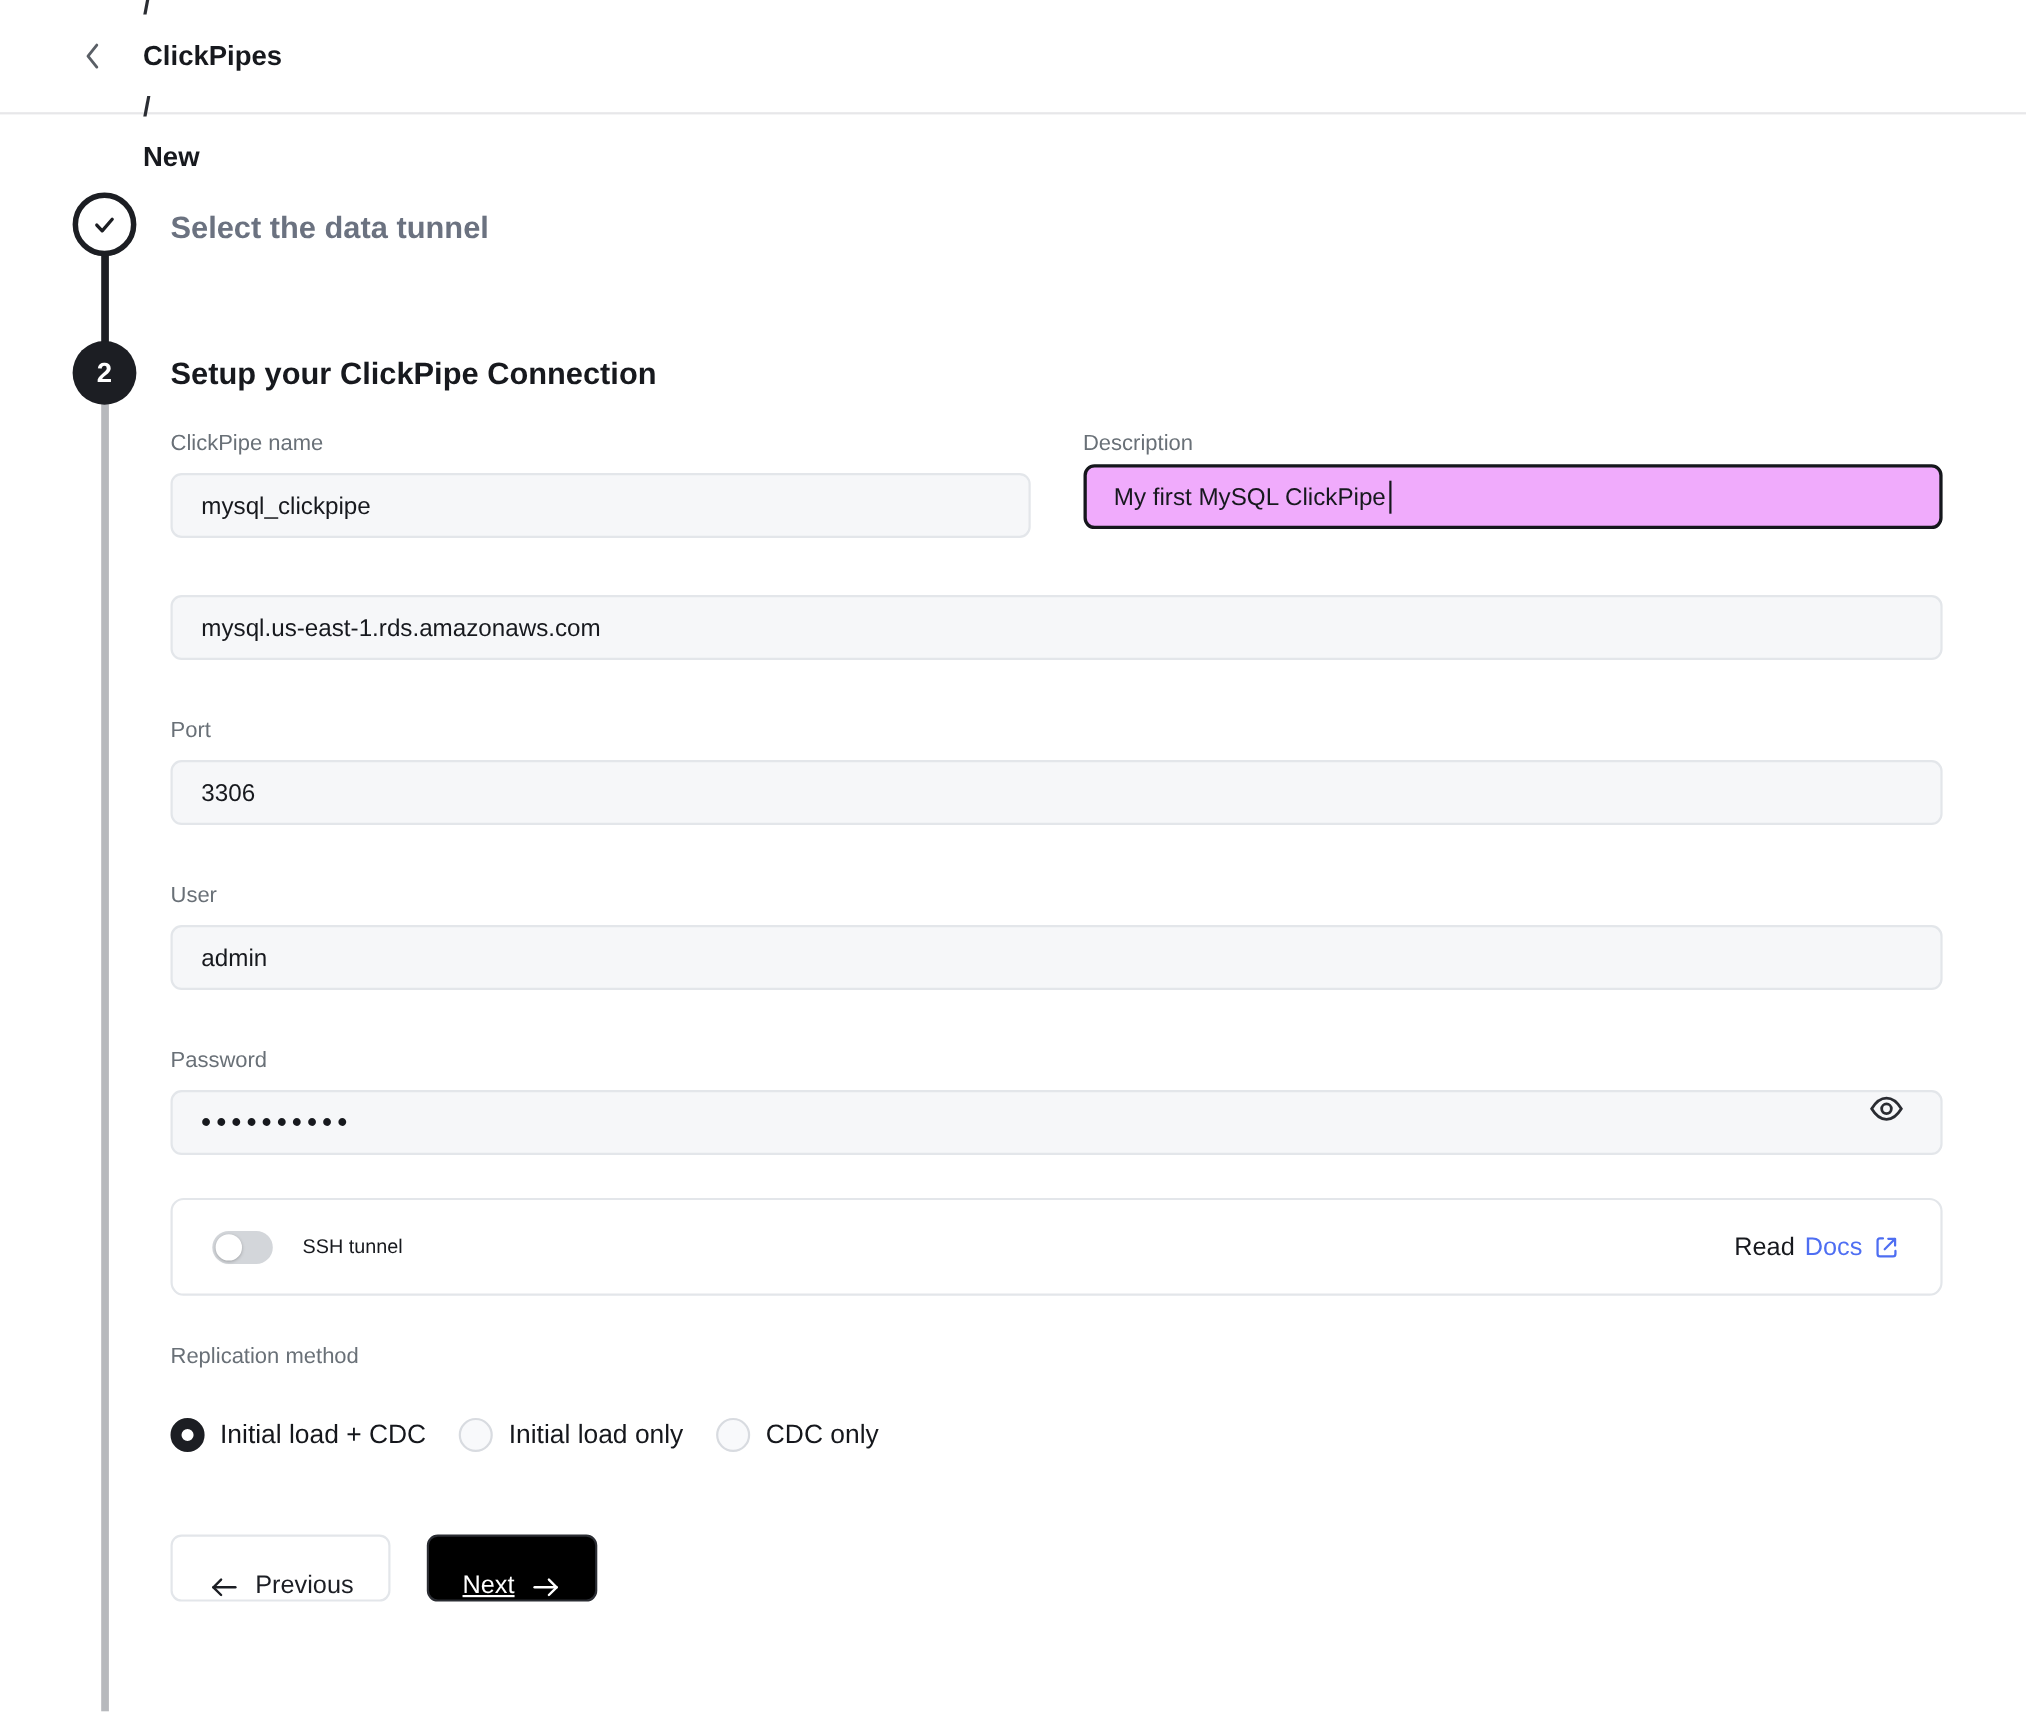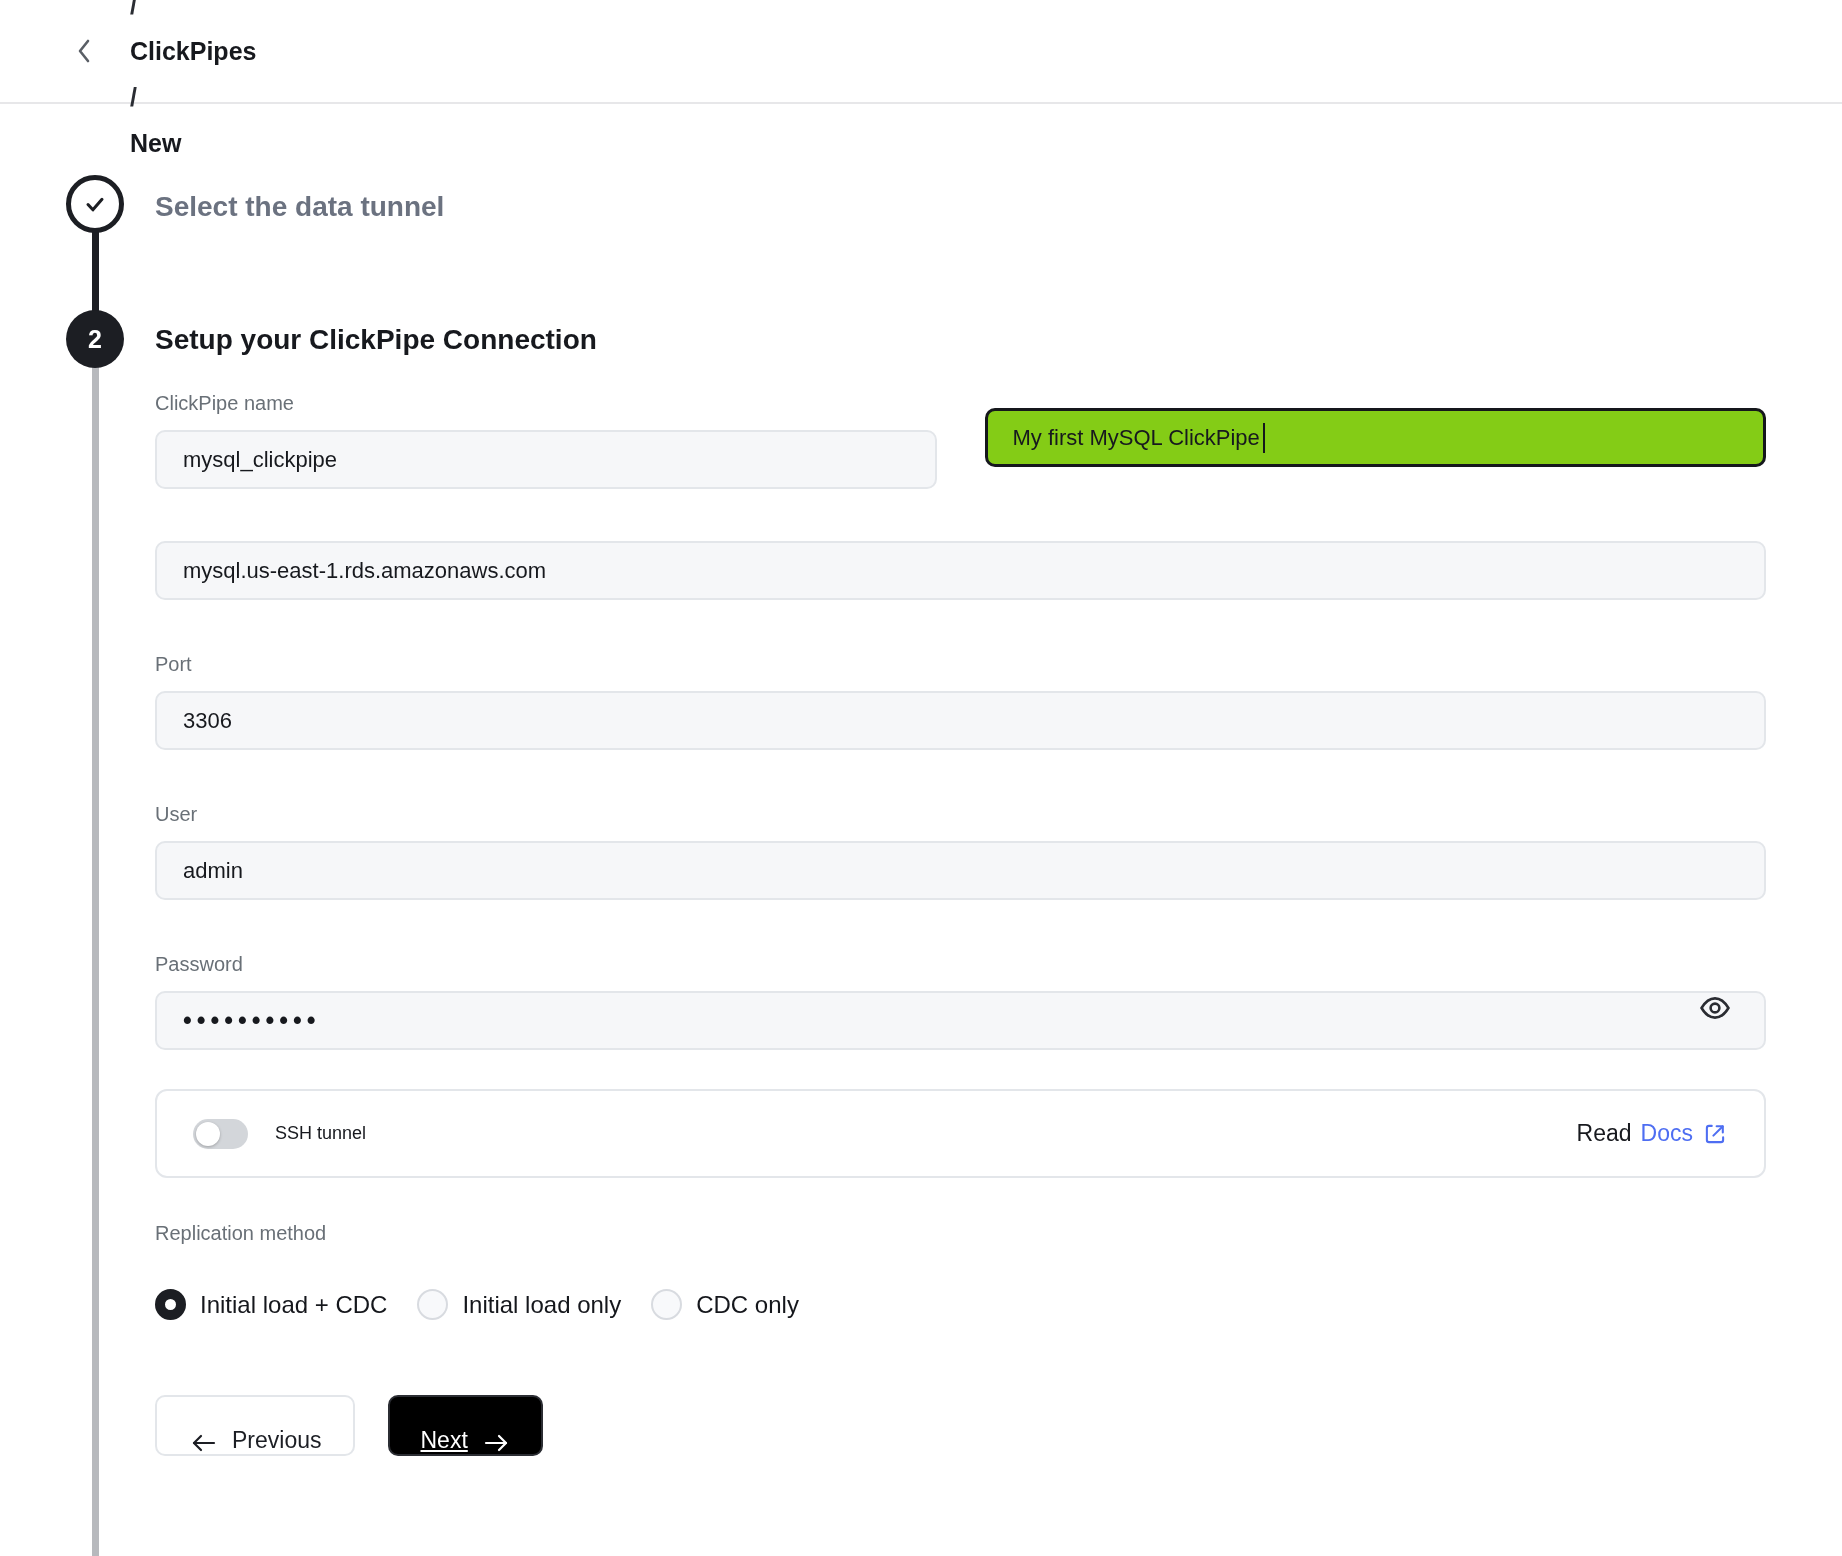--- a/index.html
+++ b/index.html
@@ -75,22 +75,22 @@
     display: block; width: 100%;
     height: 59px; margin-top: 15px;
     background: #f6f7f9;
     border: 2px solid #e3e6ea; border-radius: 10px;
     padding: 0 26px;
     font-family: "Liberation Sans", sans-serif;
     font-size: 22px; color: #17191e;
     outline: none;
   }
   .input-focused {
-    height: 59px; margin-top: 17px;
-    background: #84cc16;
+    height: 59px; margin-top: 7px;
+    background: #f0abfc;
     border: 3px solid #15171c; border-radius: 10px;
     padding: 16px 25px;
     font-size: 22px; color: #17191e;
     display: flex; align-items: center;
   }
   .caret { display: inline-block; width: 2px; height: 30px; background: #15171c; margin-left: 3px; }
 
   .field-block { margin-top: 52px; }
   .password-wrap { position: relative; }
   .password-input {
@@ -194,20 +194,21 @@
     <div class="step1-title">Select the data tunnel</div>
 
     <div class="step2-title">Setup your ClickPipe Connection</div>
 
     <div class="row-2col">
       <div>
         <div class="field-label">ClickPipe name</div>
         <input class="text-input" type="text" value="mysql_clickpipe" style="">
       </div>
       <div>
+        <div class="field-label">Description</div>
         <div class="input-focused">
           <span>My first MySQL ClickPipe</span>
           <span class="caret"></span>
         </div>
       </div>
     </div>
 
     <div class="field-block">
       <input class="text-input" type="text" value="mysql.us-east-1.rds.amazonaws.com" style="">
     </div>

